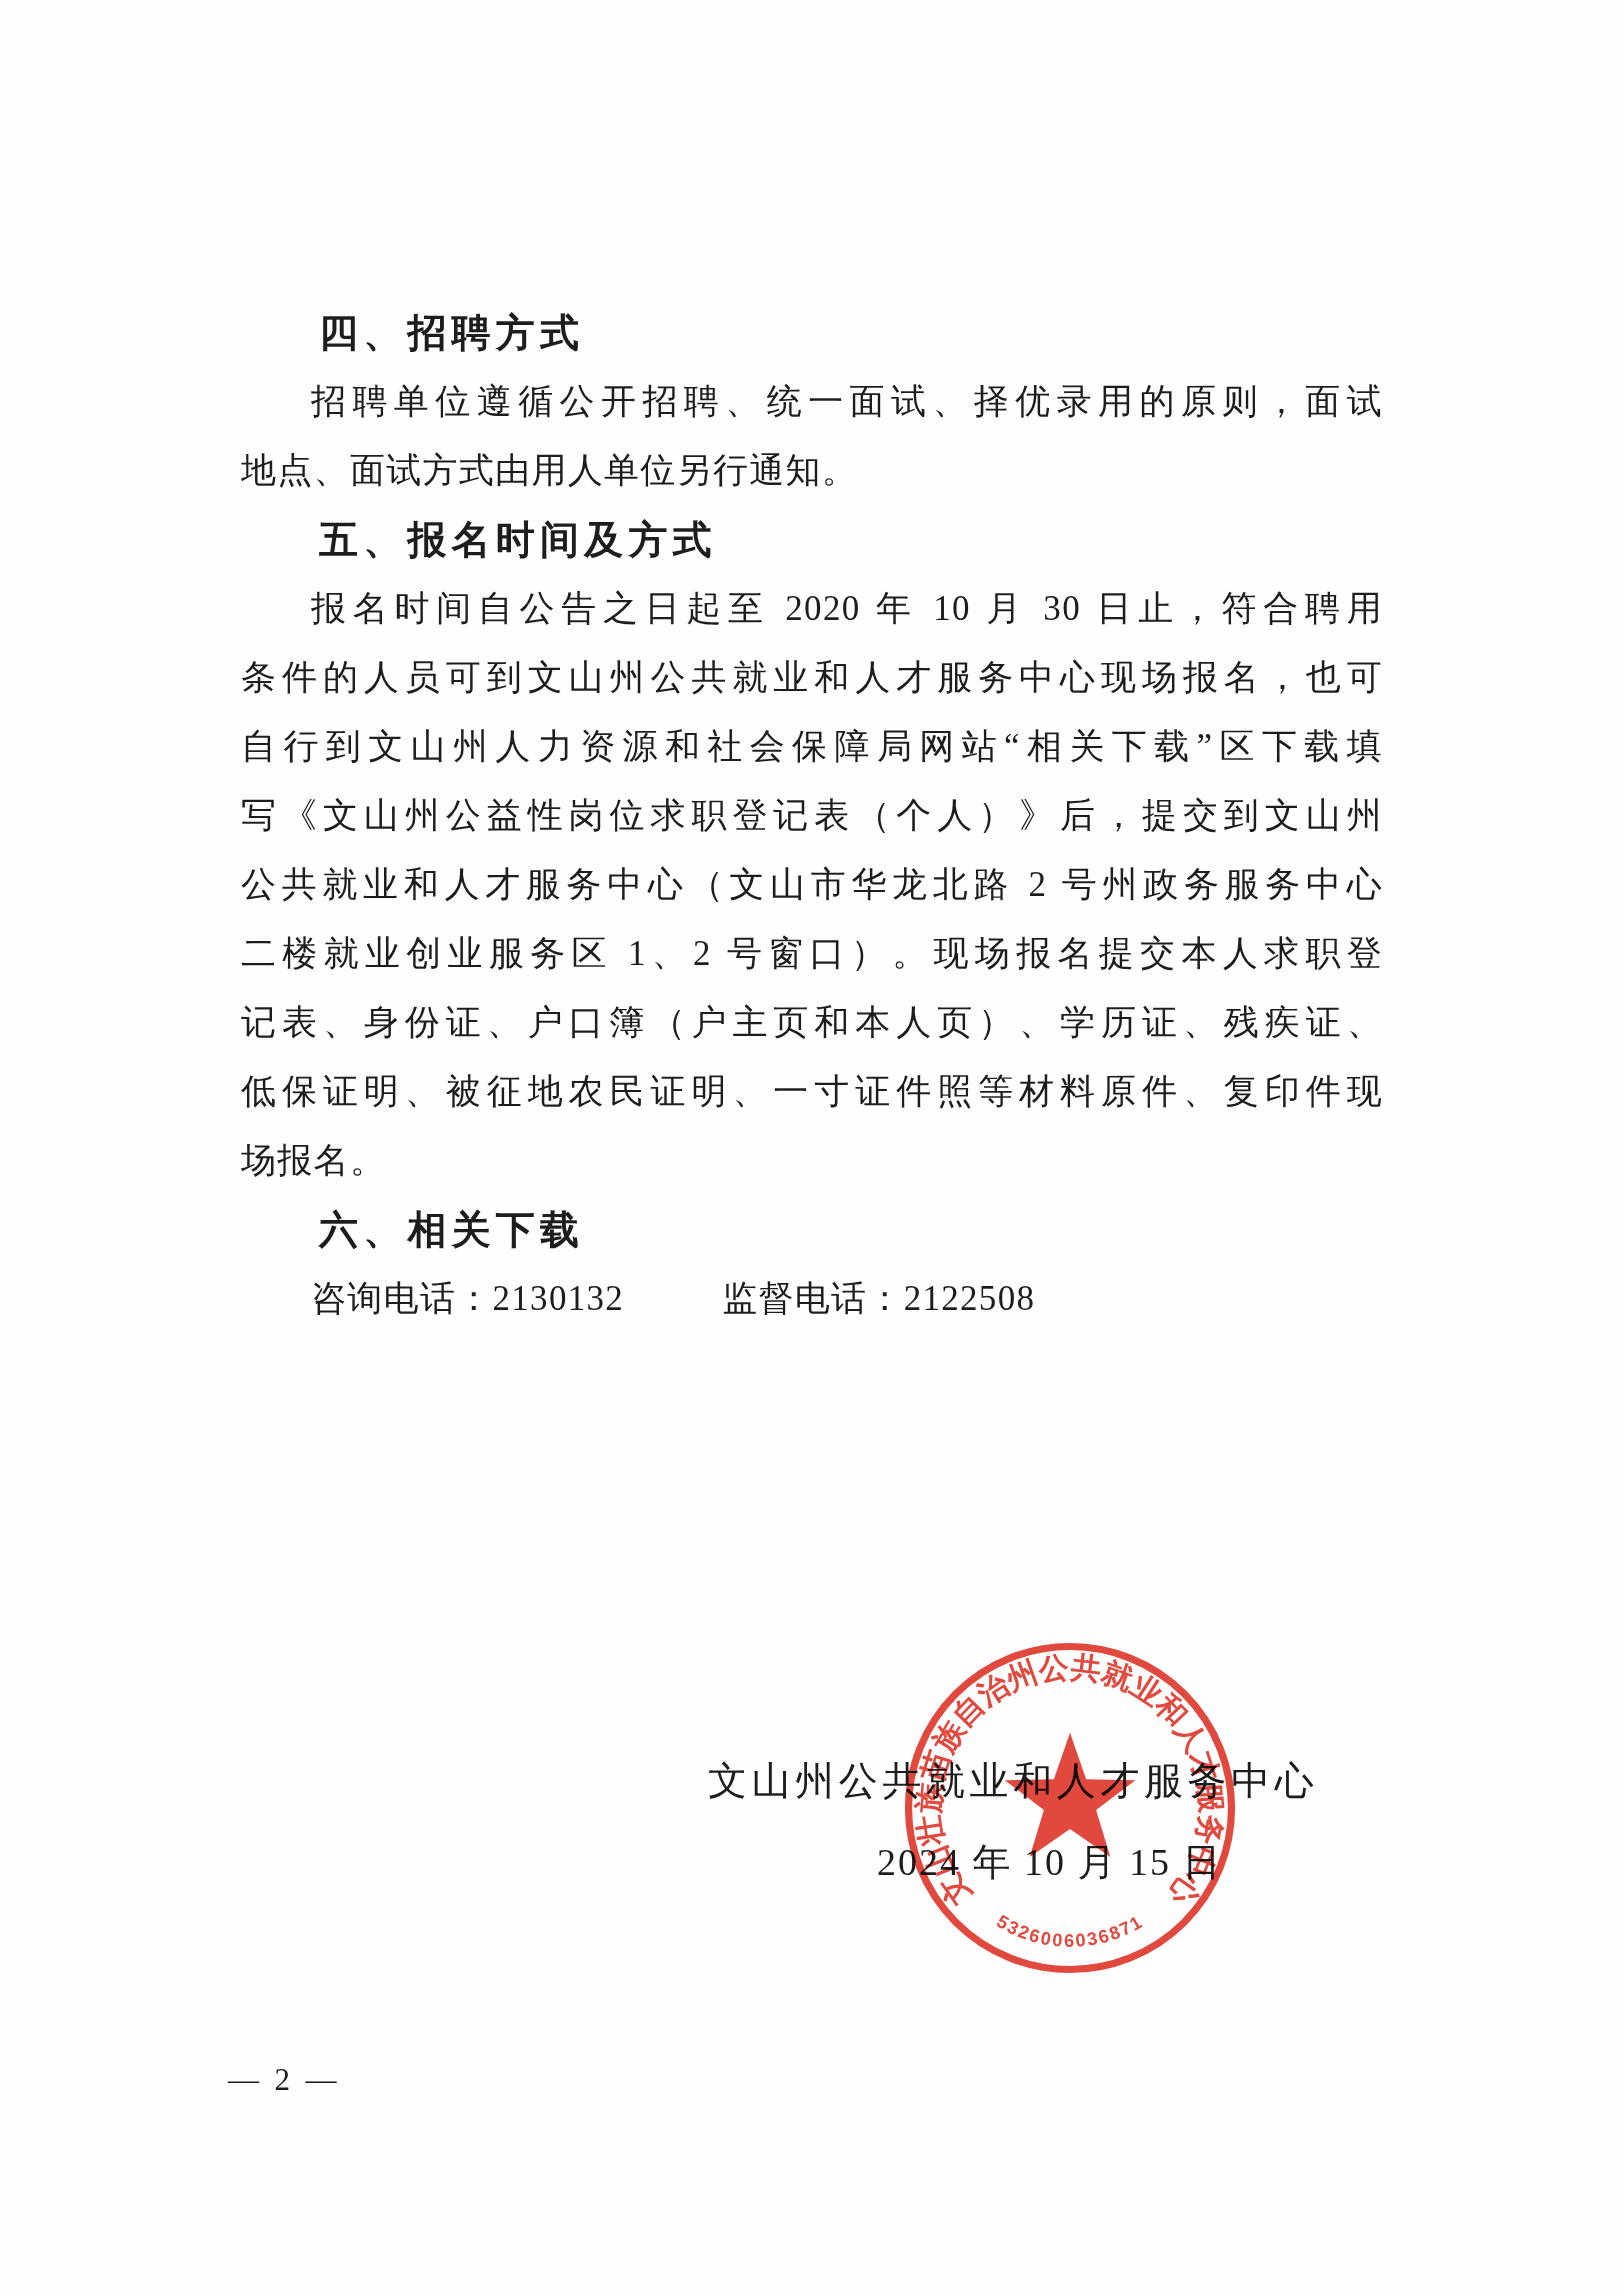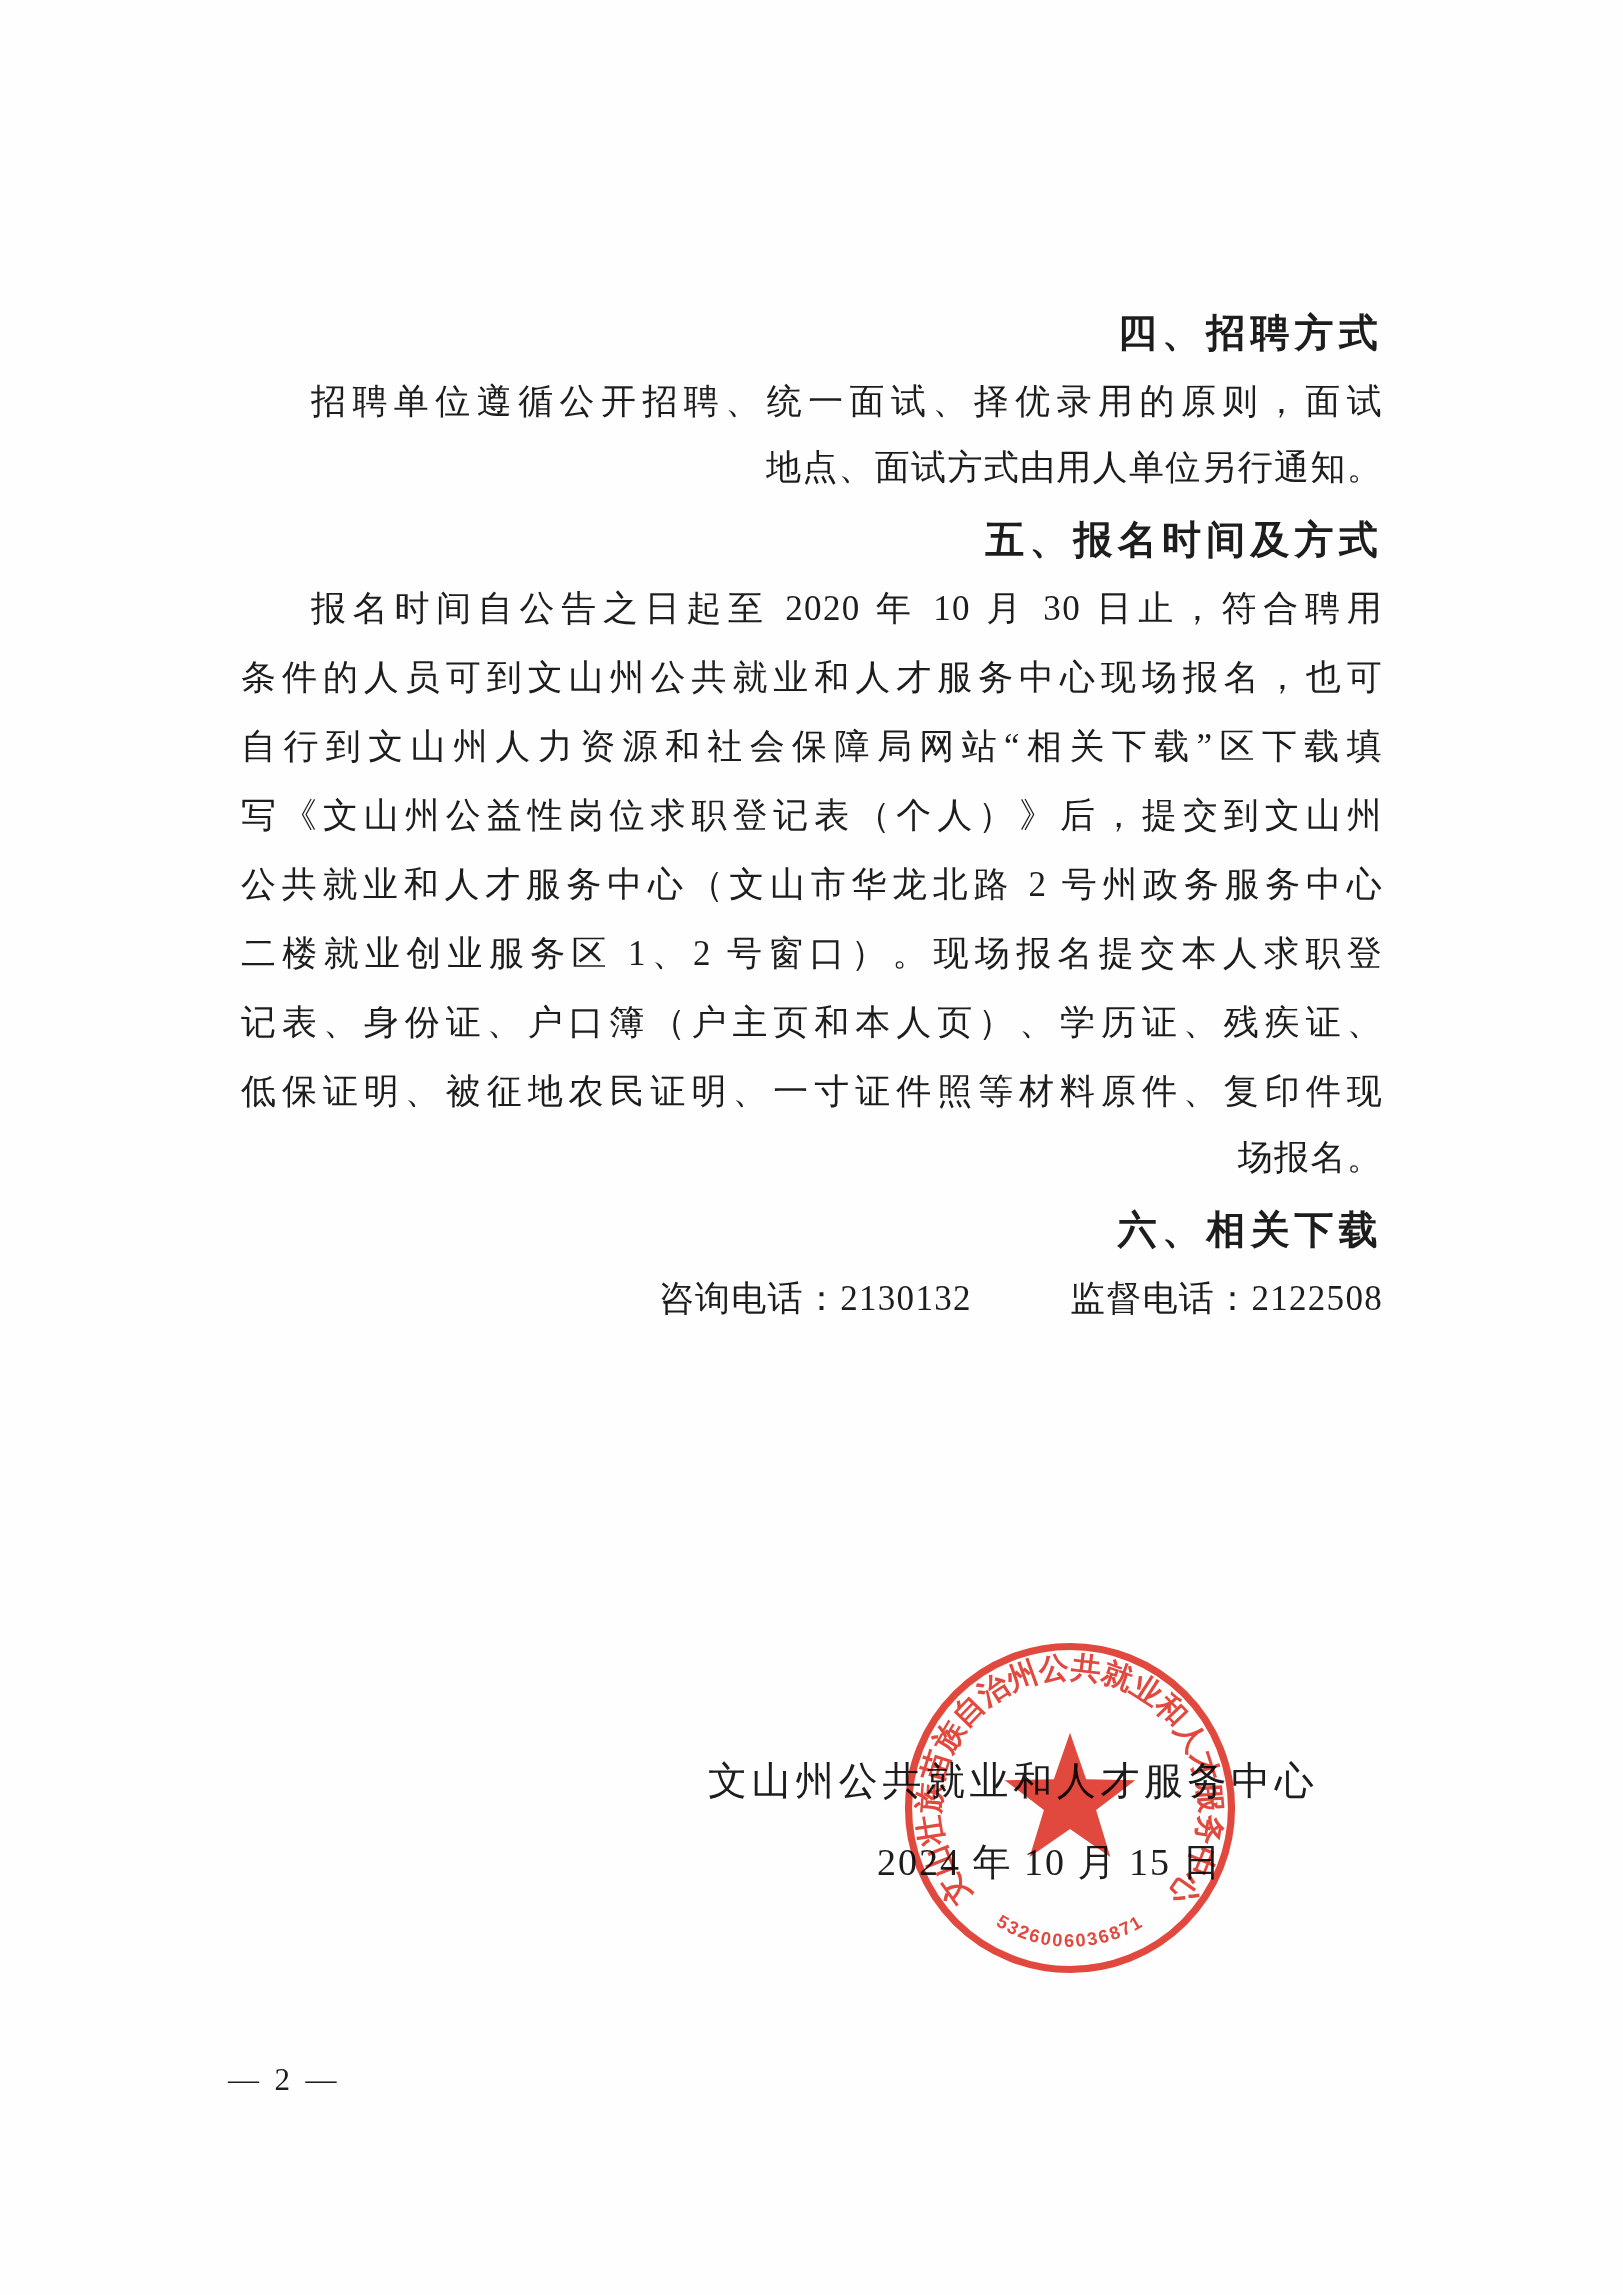--- a/index.html
+++ b/index.html
@@ -17,23 +17,22 @@
     left: 241px;
     top: 298px;
     width: 1142px;
   }
   .line {
     font-size: 35px;
     line-height: 69px;
     min-height: 69px;
     letter-spacing: 1.3px;
     white-space: nowrap;
-    text-align: right;
   }
-  .line.wrapok { white-space: normal; font-family: Liberation Mono, monospace; }
+  .line.wrapok { white-space: normal; }
   .line.fill {
     white-space: normal;
     text-align: justify;
     text-align-last: justify;
     text-justify: inter-ideograph;
   }
   .line.first { text-indent: 2em; }
   .line.heading {
     font-family: "Liberation Sans", "DejaVu Sans", sans-serif;
     font-weight: 700;

